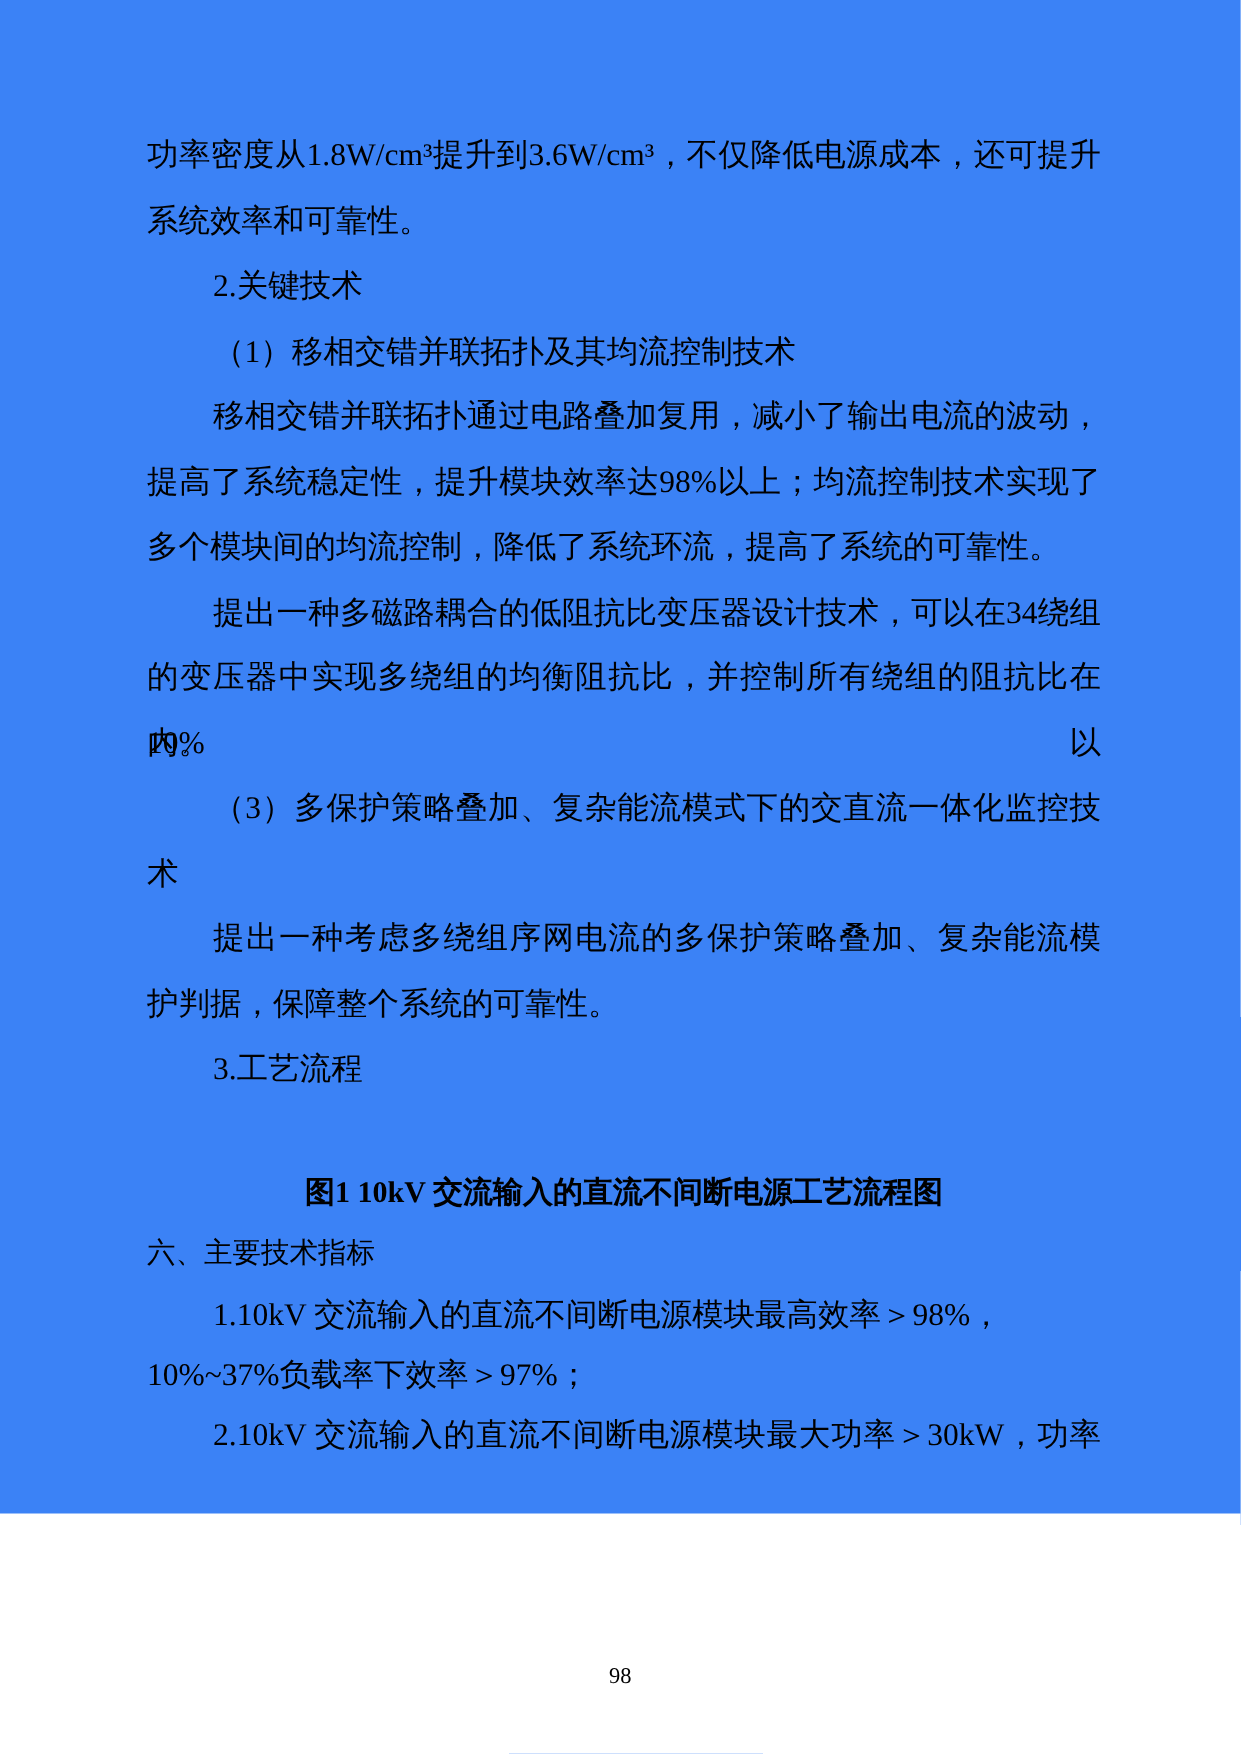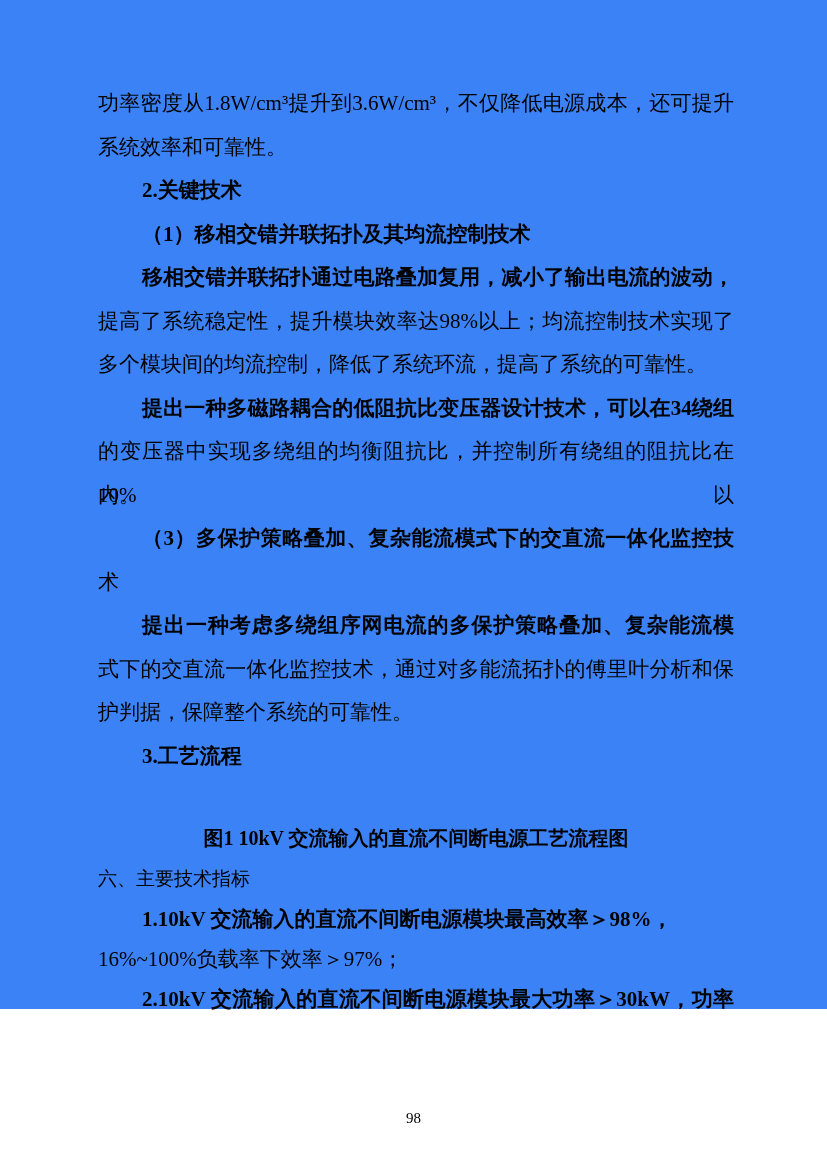--- a/index.html
+++ b/index.html
@@ -30,21 +30,20 @@
   .line {
     font-size: 21px;
     line-height: 43.5px;
     height: 43.5px;
     text-align: left;
     white-space: nowrap;
     overflow: visible;
   }
   .ind {
     padding-left: 44px;
-    font-weight: bold;
   }
   .j {
     white-space: normal;
     text-align: justify;
     text-align-last: justify;
   }
   .figure-area {
     height: 45px;
   }
   .caption {
@@ -88,30 +87,29 @@
     <div class="line ind">（1）移相交错并联拓扑及其均流控制技术</div>
     <div class="line ind j">移相交错并联拓扑通过电路叠加复用，减小了输出电流的波动，</div>
     <div class="line j">提高了系统稳定性，提升模块效率达98%以上；均流控制技术实现了</div>
     <div class="line">多个模块间的均流控制，降低了系统环流，提高了系统的可靠性。</div>
     <div class="line ind j">提出一种多磁路耦合的低阻抗比变压器设计技术，可以在34绕组</div>
     <div class="line j">的变压器中实现多绕组的均衡阻抗比，并控制所有绕组的阻抗比在10%以</div>
     <div class="line">内。</div>
     <div class="line ind j">（3）多保护策略叠加、复杂能流模式下的交直流一体化监控技</div>
     <div class="line">术</div>
     <div class="line ind j">提出一种考虑多绕组序网电流的多保护策略叠加、复杂能流模</div>
-    <div class="line j">式下的交直流一体化监控技术，通过对多能流拓扑的傅里叶分析和保</div>
     <div class="line">护判据，保障整个系统的可靠性。</div>
     <div class="line ind">3.工艺流程</div>
 
     <div class="figure-area"></div>
 
     <div class="caption">图1 10kV 交流输入的直流不间断电源工艺流程图</div>
 
     <div class="heading">六、主要技术指标</div>
 
     <div class="line spec ind">1.10kV 交流输入的直流不间断电源模块最高效率＞98%，</div>
-    <div class="line spec">16%~100%负载率下效率＞97%；</div>
+    <div class="line spec">10%~37%负载率下效率＞97%；</div>
     <div class="line spec ind j">2.10kV 交流输入的直流不间断电源模块最大功率＞30kW，功率</div>
 
   </div>
 
   <div class="page-number">98</div>
 </div>
 
 </body></html>

